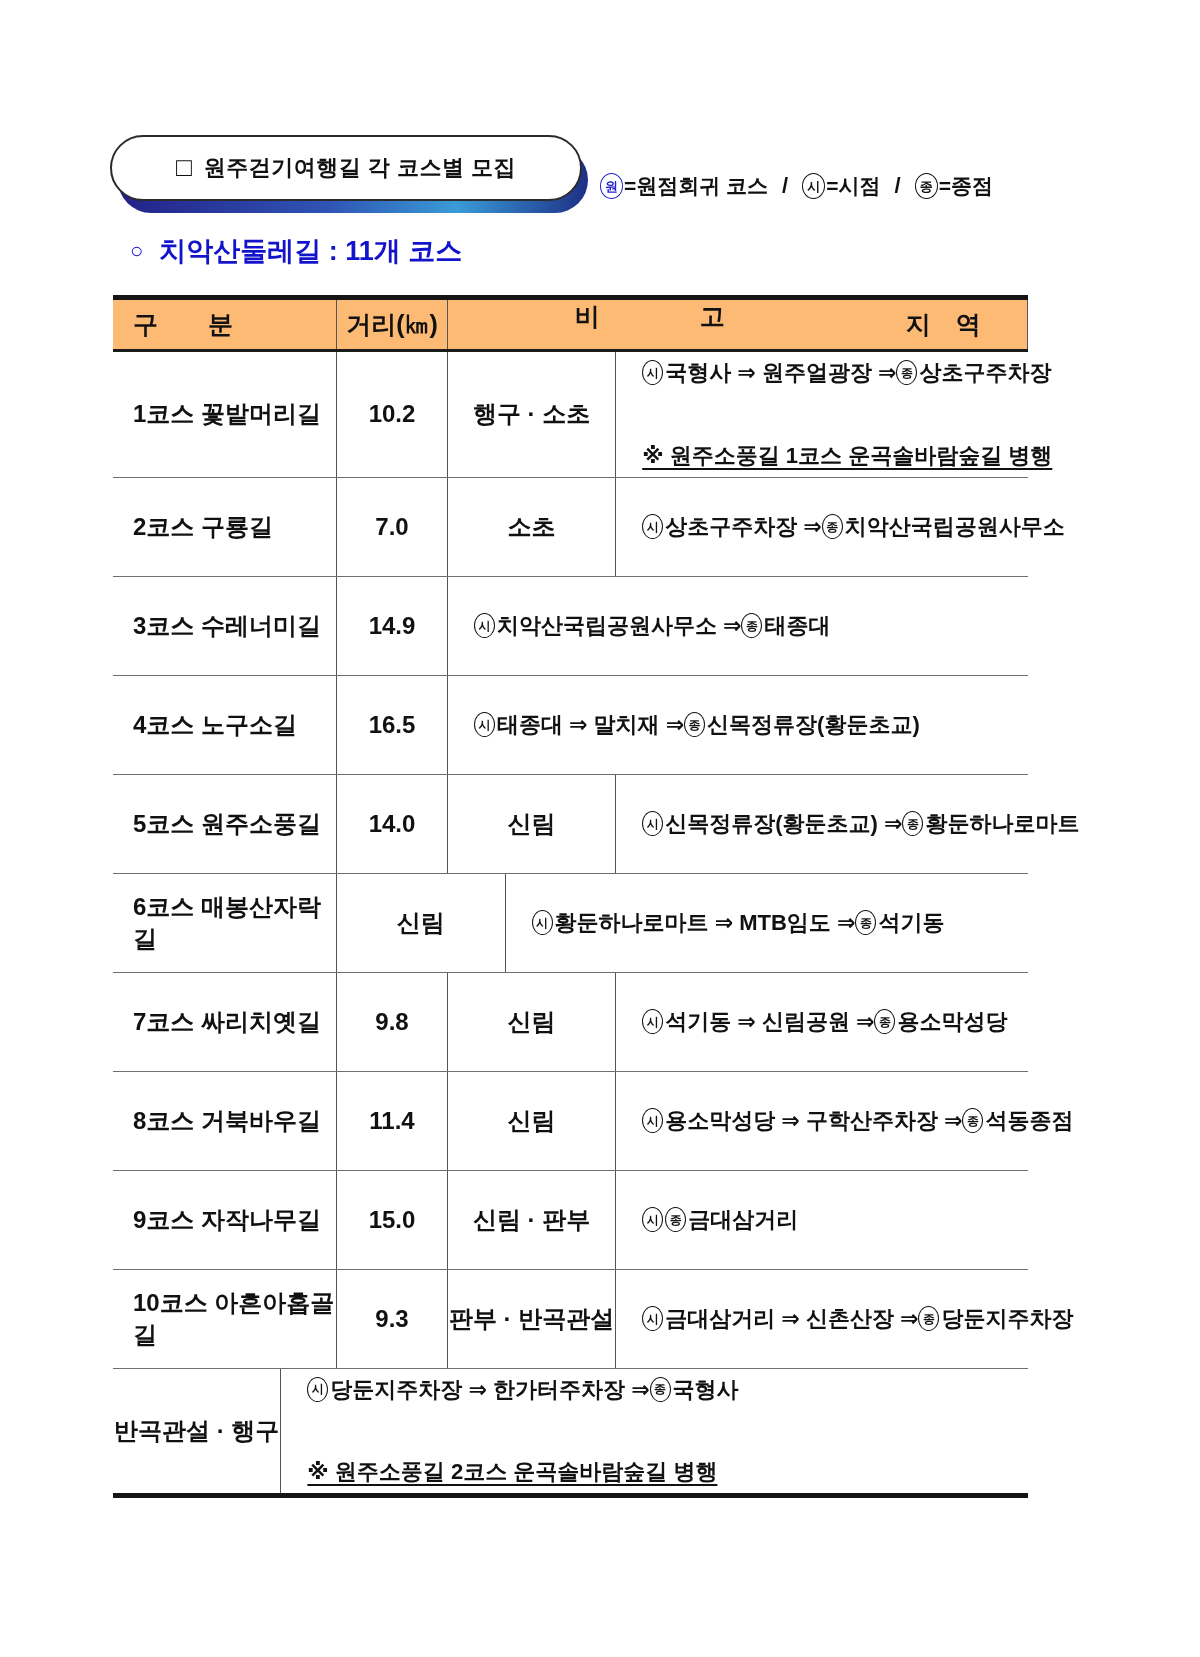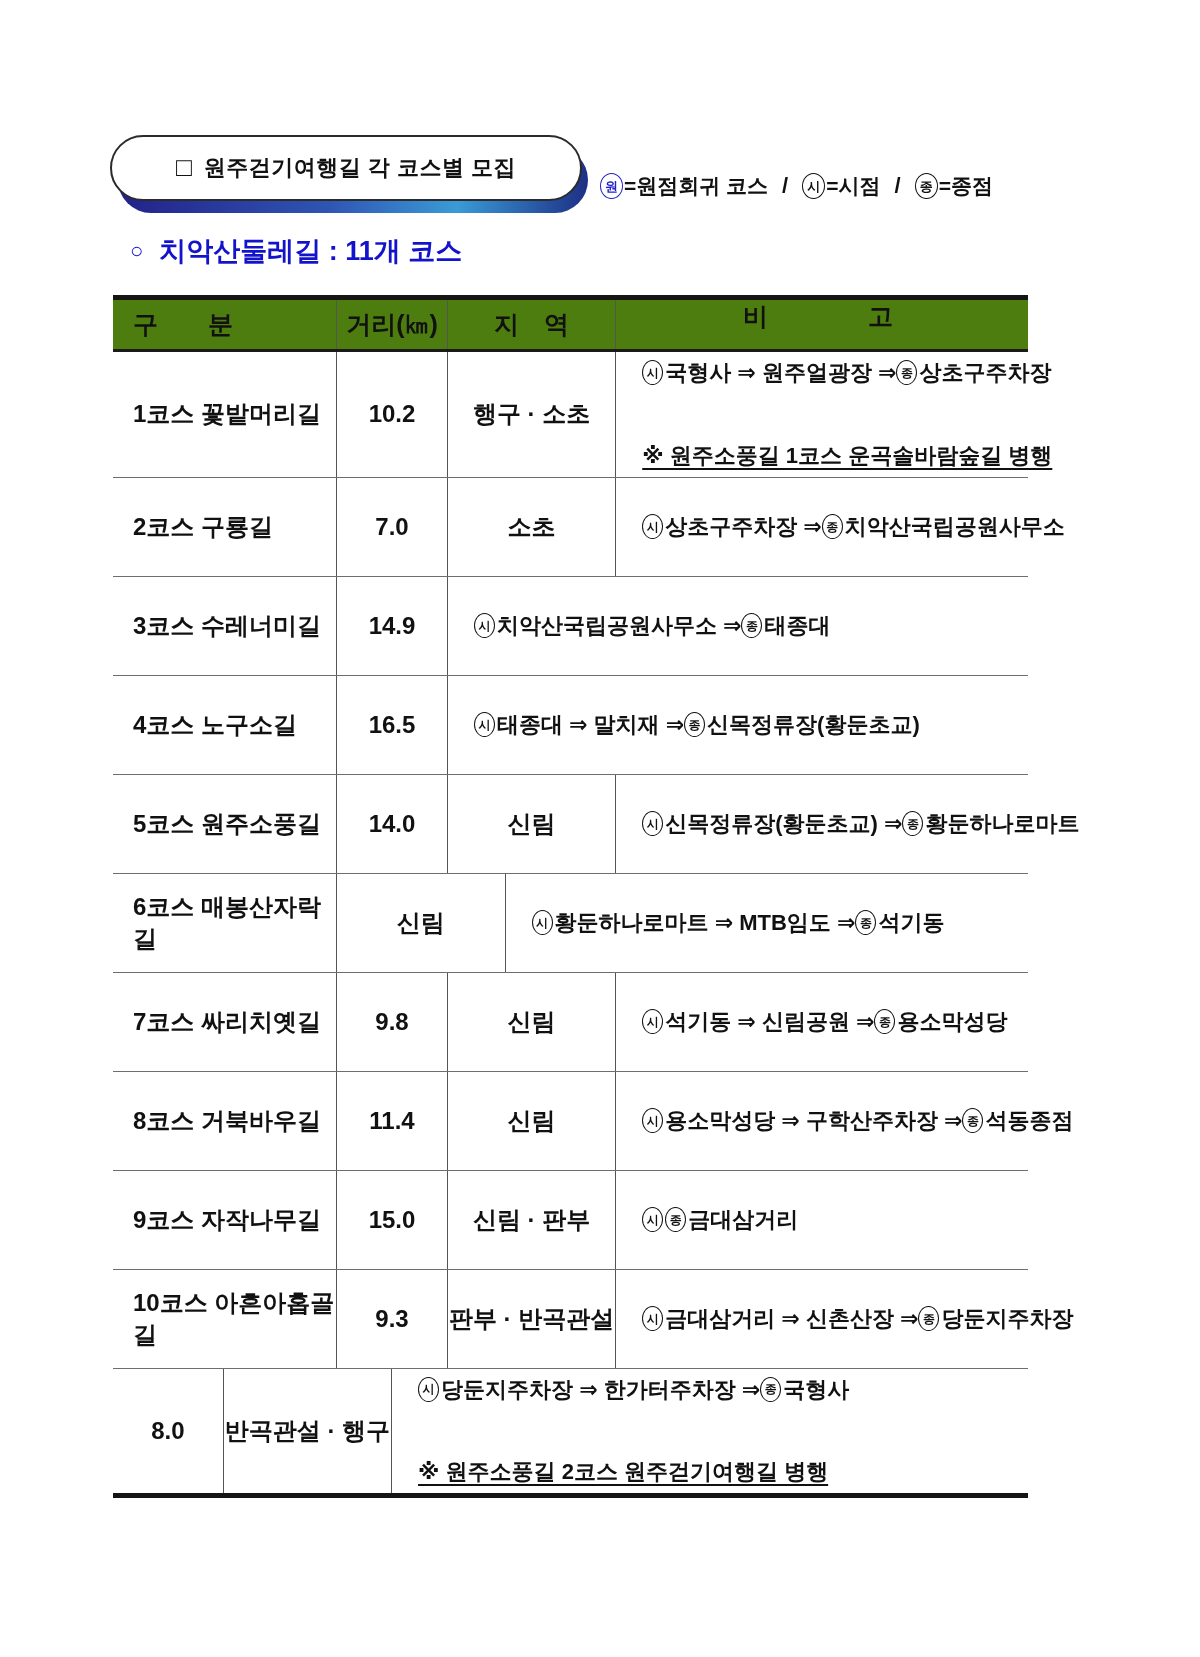--- a/index.html
+++ b/index.html
@@ -59,21 +59,21 @@
   .subtitle-bullet{font-size:22px;font-weight:800;}
   
   .course-table{
     position:absolute;left:113px;top:295px;width:915px;
     border-top:5px solid #151515;
     border-bottom:5px solid #151515;
     box-sizing:border-box;
   }
   .thead{
     display:flex;
-    background:#4d7c0f;
+    background:#fdba74;
     border-bottom:3px solid #1a1a1a;
     min-height:49px;
   }
   .th{
     display:flex;align-items:center;justify-content:center;
     font-size:25px;font-weight:800;
     box-sizing:border-box;
   }
   .tr{display:flex;min-height:98px;}
   .tr + .tr{border-top:1.5px solid #6e6e6e;}
@@ -125,22 +125,22 @@
 
 <div class="subtitle">
   <span class="subtitle-bullet">○</span>
   <span>치악산둘레길 : 11개 코스</span>
 </div>
 
 <div class="course-table">
   <div class="thead">
     <div class="th c1">구　　분</div>
     <div class="th c2">거리(㎞)</div>
+    <div class="th c4" style="justify-content:center;padding-left:0;flex-direction:row;">비　　　　고</div>
     <div class="th c3">지　역</div>
-    <div class="th c4" style="justify-content:center;padding-left:0;flex-direction:row;">비　　　　고</div>
   </div>
   <div id="tbody">
       <div class="tr">
         <div class="td c1">1코스 꽃밭머리길</div>
         <div class="td c2">10.2</div>
         <div class="td c3">행구 · 소초</div>
         <div class="td c4">
           <div class="note-line">
             <span class="circ">시</span>
             <span class="nt">국형사 ⇒ 원주얼광장 ⇒ </span>
@@ -259,28 +259,27 @@
         <div class="td c4">
           <div class="note-line">
             <span class="circ">시</span>
             <span class="nt">금대삼거리 ⇒ 신촌산장 ⇒ </span>
             <span class="circ">종</span>
             <span class="nt">당둔지주차장</span>
           </div>
         </div>
       </div>
       <div class="tr">
-        <div class="td c2">8.0</div>
         <div class="td c3">반곡관설 · 행구</div>
         <div class="td c4">
           <div class="note-line">
             <span class="circ">시</span>
             <span class="nt">당둔지주차장 ⇒ 한가터주차장 ⇒ </span>
             <span class="circ">종</span>
             <span class="nt">국형사</span>
           </div>
           <div class="note-line u">
-            <span class="nt">※ 원주소풍길 2코스 원주걷기여행길 병행</span>
+            <span class="nt">※ 원주소풍길 2코스 운곡솔바람숲길 병행</span>
           </div>
         </div>
       </div>
     </div>
 </div>
 
 </body></html>

